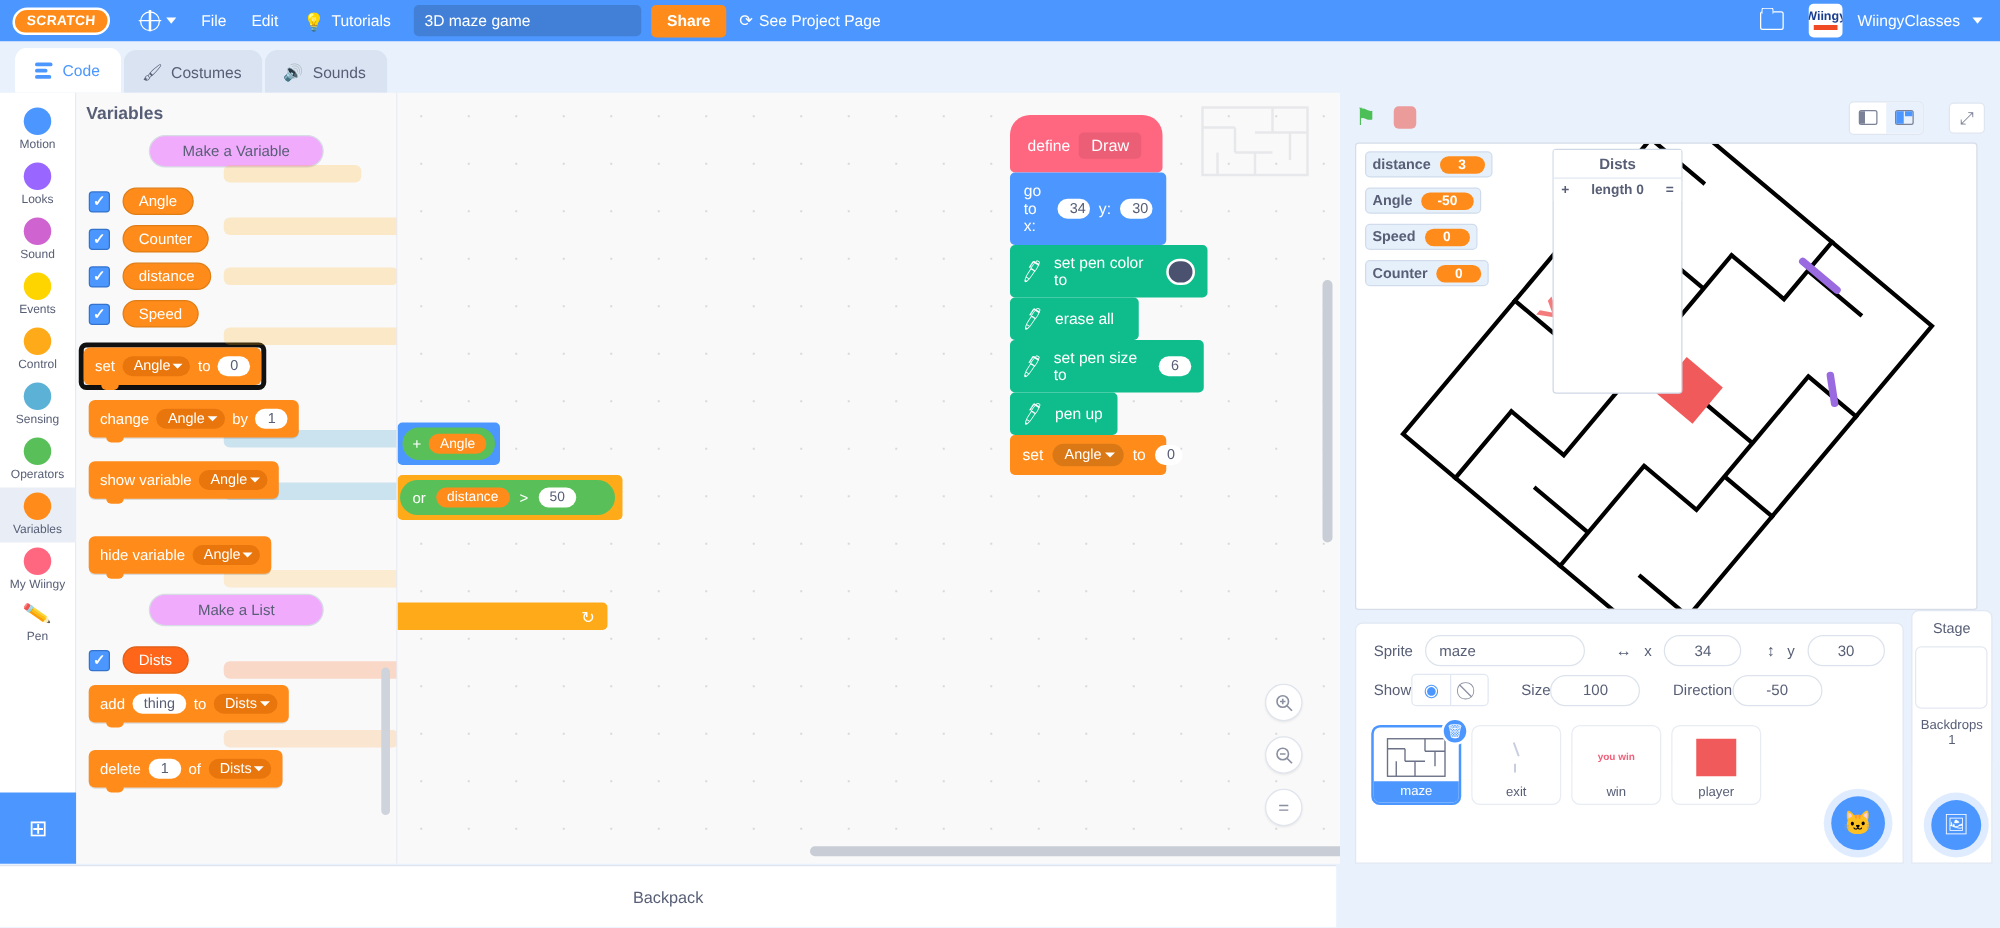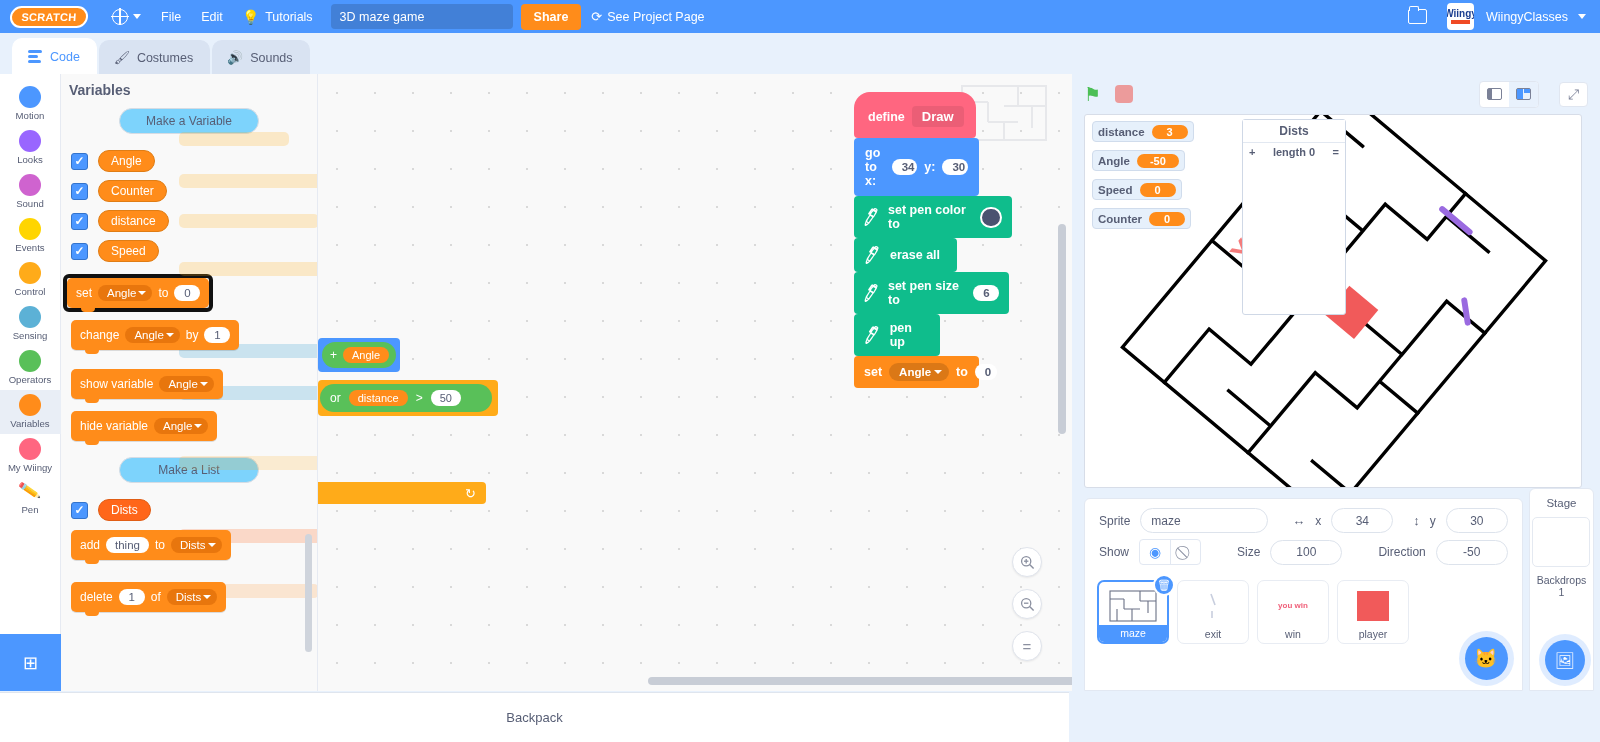--- a/index.html
+++ b/index.html
@@ -86,21 +86,21 @@
   .ext-ic { color: #fff; font-size: 18px; }
 
   
   .palette {
     width: 257px; background: #f9f9f9; position: relative; overflow: hidden; flex-shrink: 0;
     border-right: 1px solid #e6eaf2;
   }
   .pal-title { font-size: 14px; font-weight: bold; color: #575e75; padding: 8px 0 6px 8px; }
   .mk-btn {
     display: block; margin: 4px auto 12px; width: 140px; height: 26px; border-radius: 14px;
-    background: #7dd3fc; border: 1px solid #d6dce4; color: #575e75; font-size: 12px; cursor: pointer;
+    background: #f0abfc; border: 1px solid #d6dce4; color: #575e75; font-size: 12px; cursor: pointer;
     font-family: "Liberation Sans", sans-serif;
   }
   .varrow { display:flex; align-items:center; gap: 10px; padding: 4px 0 4px 10px; }
   .chk {
     width: 17px; height: 17px; border-radius: 3px; border: 1px solid #c9d2de; background: #fff;
     display:flex; align-items:center; justify-content:center; cursor:pointer; flex-shrink:0;
   }
   .chk.on { background: #4c97ff; border-color: #3373cc; }
   .chk.on:after { content:"✓"; color:#fff; font-size: 12px; line-height:1; font-weight:bold; }
   .var-pill {
@@ -144,21 +144,21 @@
   .canvas {
     flex: 1; background: #f9f9f9; position: relative; overflow: hidden;
     background-image: radial-gradient(#d9d9d9 1px, transparent 1px);
     background-size: 38px 38px;
   }
   .watermark {
     position:absolute; right: 22px; top: 8px; width: 92px; height: 62px; opacity: .10;
   }
 
   
-  .script { position: absolute; left: 536px; top: 18px; font-weight: bold; }
+  .script { position: absolute; left: 490px; top: 18px; }
   .s-blk { position: relative; color: #fff; font-size: 12.5px; display: flex; align-items: center; gap: 7px; }
   .hat {
     background: #ff6680; border-radius: 16px 16px 4px 4px; padding: 14px 18px 11px 14px;
     width: 90px; box-sizing: content-box;
   }
   .hat .inner { background: rgba(0,0,0,.08); border-radius: 4px; padding: 3px 10px; font-size: 13px; }
   .motion { background: #4c97ff; padding: 8px 11px; border-radius: 4px; }
   .pen { background: #0fbd8c; padding: 7px 10px 7px 7px; border-radius: 4px; }
   .vars { background: #ff8c1a; padding: 7px 10px; border-radius: 4px; }
   .oval { background:#fff; color:#575e75; border-radius:12px; padding:2px 10px; font-size:11.5px; min-width:22px; text-align:center; }
@@ -228,21 +228,21 @@
     margin: 10px 0 0 12px; width: 498px; background: #fff; border-radius: 6px 6px 0 0;
     border: 1px solid #e2e8f2; display: flex; flex-direction: column; flex: 1; min-height: 0;
     position: relative;
   }
   .sp-info { display:flex; align-items:center; padding: 9px 14px 4px; gap: 10px; font-size: 12px; color: #575e75; }
   .sp-lbl { font-size: 12px; color: #575e75; }
   .sp-field {
     border: 1px solid #dde3ec; border-radius: 14px; height: 25px; display:flex; align-items:center;
     padding: 0 10px; font-size: 12px; color: #575e75; background: #fff; cursor: text;
   }
-  .sp-row2 { display:flex; align-items:center; padding: 2px 14px 9px; gap: 10px; }
+  .sp-row2 { display:flex; align-items:center; padding: 2px 14px 9px; }
   .show-grp { display:flex; border: 1px solid #e2e8f2; border-radius: 4px; overflow:hidden; }
   .show-btn { width:30px;height:24px; display:flex;align-items:center;justify-content:center; cursor:pointer; color:#4c97ff; font-size:14px; }
   .show-btn.off { color: #8a90a2; border-left: 1px solid #e2e8f2; }
   .sprite-list { display:flex; gap: 8px; padding: 6px 12px 10px; flex-wrap: wrap; }
   .sp-card {
     width: 72px; height: 64px; border-radius: 7px; border: 1px solid #e8ecf3; background:#fff;
     display:flex; flex-direction:column; align-items:center; cursor:pointer; position:relative; overflow: visible;
   }
   .sp-card.sel { border: 2px solid #4c97ff; }
   .sp-thumb { flex:1; width:100%; display:flex; align-items:center; justify-content:center; overflow:hidden; padding-top:4px; }
@@ -435,21 +435,21 @@
       <span class="blk-dd">Angle</span>
       <span>by</span>
       <span class="blk-num">1</span>
     </div>
 
     <div class="blk" style="margin-top:19px;">
       <span>show variable</span>
       <span class="blk-dd">Angle</span>
     </div>
 
-    <div class="blk" style="margin-top:12px;">
+    <div class="blk" style="margin-top:30px;">
       <span>hide variable</span>
       <span class="blk-dd">Angle</span>
     </div>
 
     <button class="mk-btn" style="margin-top:16px;">Make a List</button>
 
     <div class="varrow">
       <span class="chk on"></span>
       <span class="var-pill list">Dists</span>
     </div>

